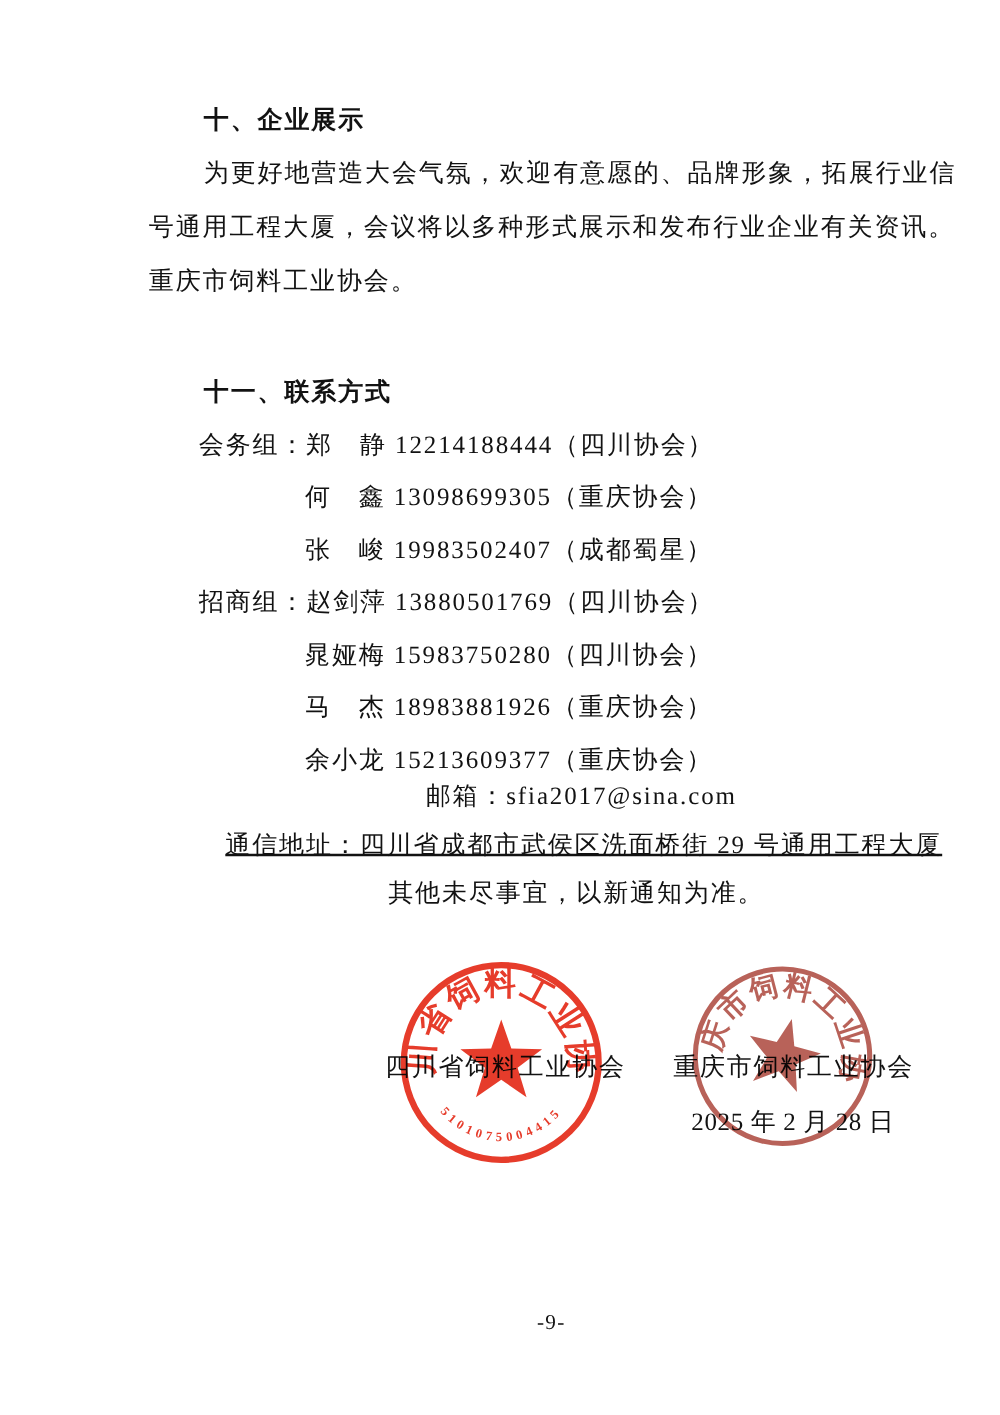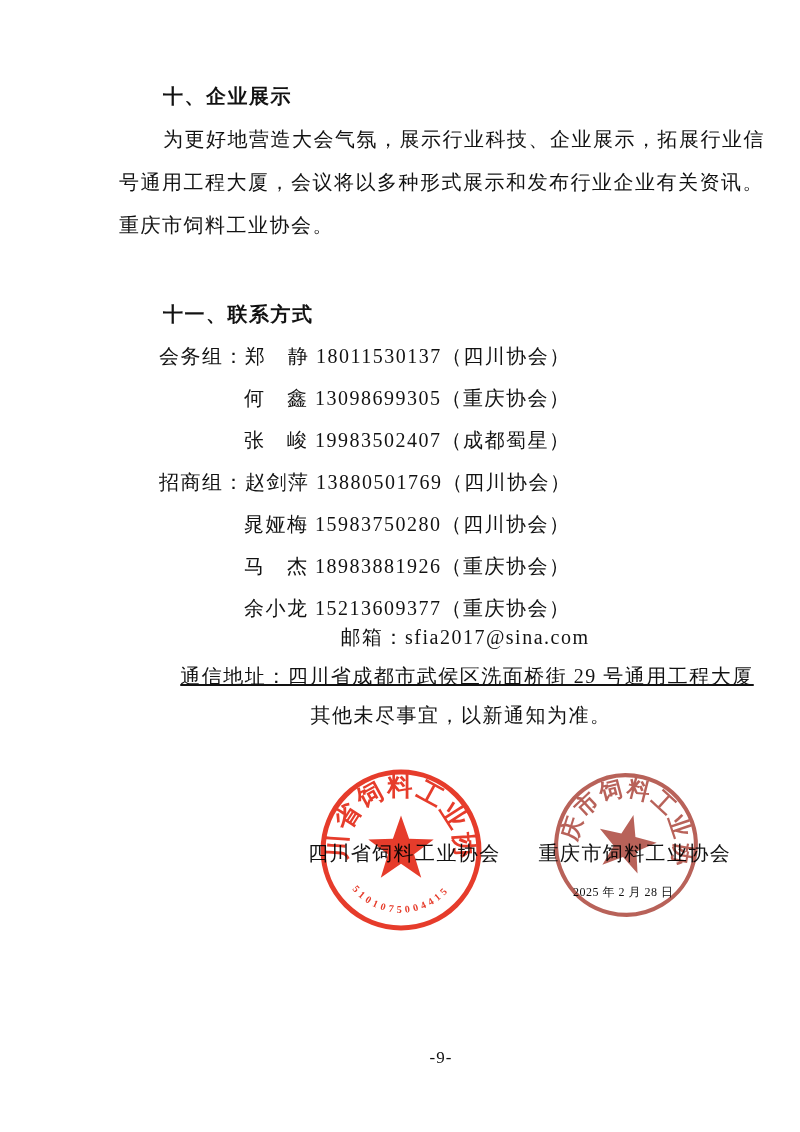--- a/index.html
+++ b/index.html
@@ -28,49 +28,49 @@
   .email-line { padding-left: 32px; }
   .addr-line { padding-left: 36px; text-decoration: underline; }
   .note-line { padding-left: 24px; }
   .sig-row {
     position: absolute; top: 840px; left: 267px;
     display: flex; gap: 38px;
     font-size: 20px; letter-spacing: 1.4px; white-space: nowrap;
     z-index: 1;
   }
   .date-line {
-    position: absolute; top: 884px; left: 532px;
-    font-size: 12px; letter-spacing: 0.5px; white-space: nowrap;
+    position: absolute; top: 884px; left: 512px;
+    font-size: 20px; letter-spacing: 0.5px; white-space: nowrap;
     z-index: 1;
   }
   .seal { position: absolute; z-index: 2; mix-blend-mode: multiply; }
   .seal-left  { left: 274px; top: 764px; width: 172px; height: 172px; opacity: 0.95; }
   .seal-right { left: 508px; top: 768px; width: 154px; height: 154px; opacity: 0.85; }
   .page-number {
     position: absolute; top: 1048px; left: 0; width: 100%;
     text-align: center; font-size: 17px; letter-spacing: 1px;
   }
 </style>
 </head>
 <body>
 
 <div class="page">
 
   <div class="block block-a">
     <div class="line heading indent">十、企业展示</div>
-    <div class="line indent">为更好地营造大会气氛，展示行业科技、企业展示，拓展行业信</div>
+    <div class="line indent">为更好地营造大会气氛，欢迎有意愿的、品牌形象，拓展行业信</div>
     <div class="line">号通用工程大厦，会议将以多种形式展示和发布行业企业有关资讯。</div>
     <div class="line">重庆市饲料工业协会。</div>
   </div>
 
   <div class="block block-b">
     <div class="line heading indent">十一、联系方式</div>
 
     <div class="line contact">
-      <span class="clabel">会务组：</span><span>郑　静 18011530137（四川协会）</span>
+      <span class="clabel">会务组：</span><span>郑　静 12214188444（四川协会）</span>
     </div>
     <div class="line contact">
       <span class="clabel"></span><span>何　鑫 13098699305（重庆协会）</span>
     </div>
     <div class="line contact">
       <span class="clabel"></span><span>张　峻 19983502407（成都蜀星）</span>
     </div>
     <div class="line contact">
       <span class="clabel">招商组：</span><span>赵剑萍 13880501769（四川协会）</span>
     </div>

